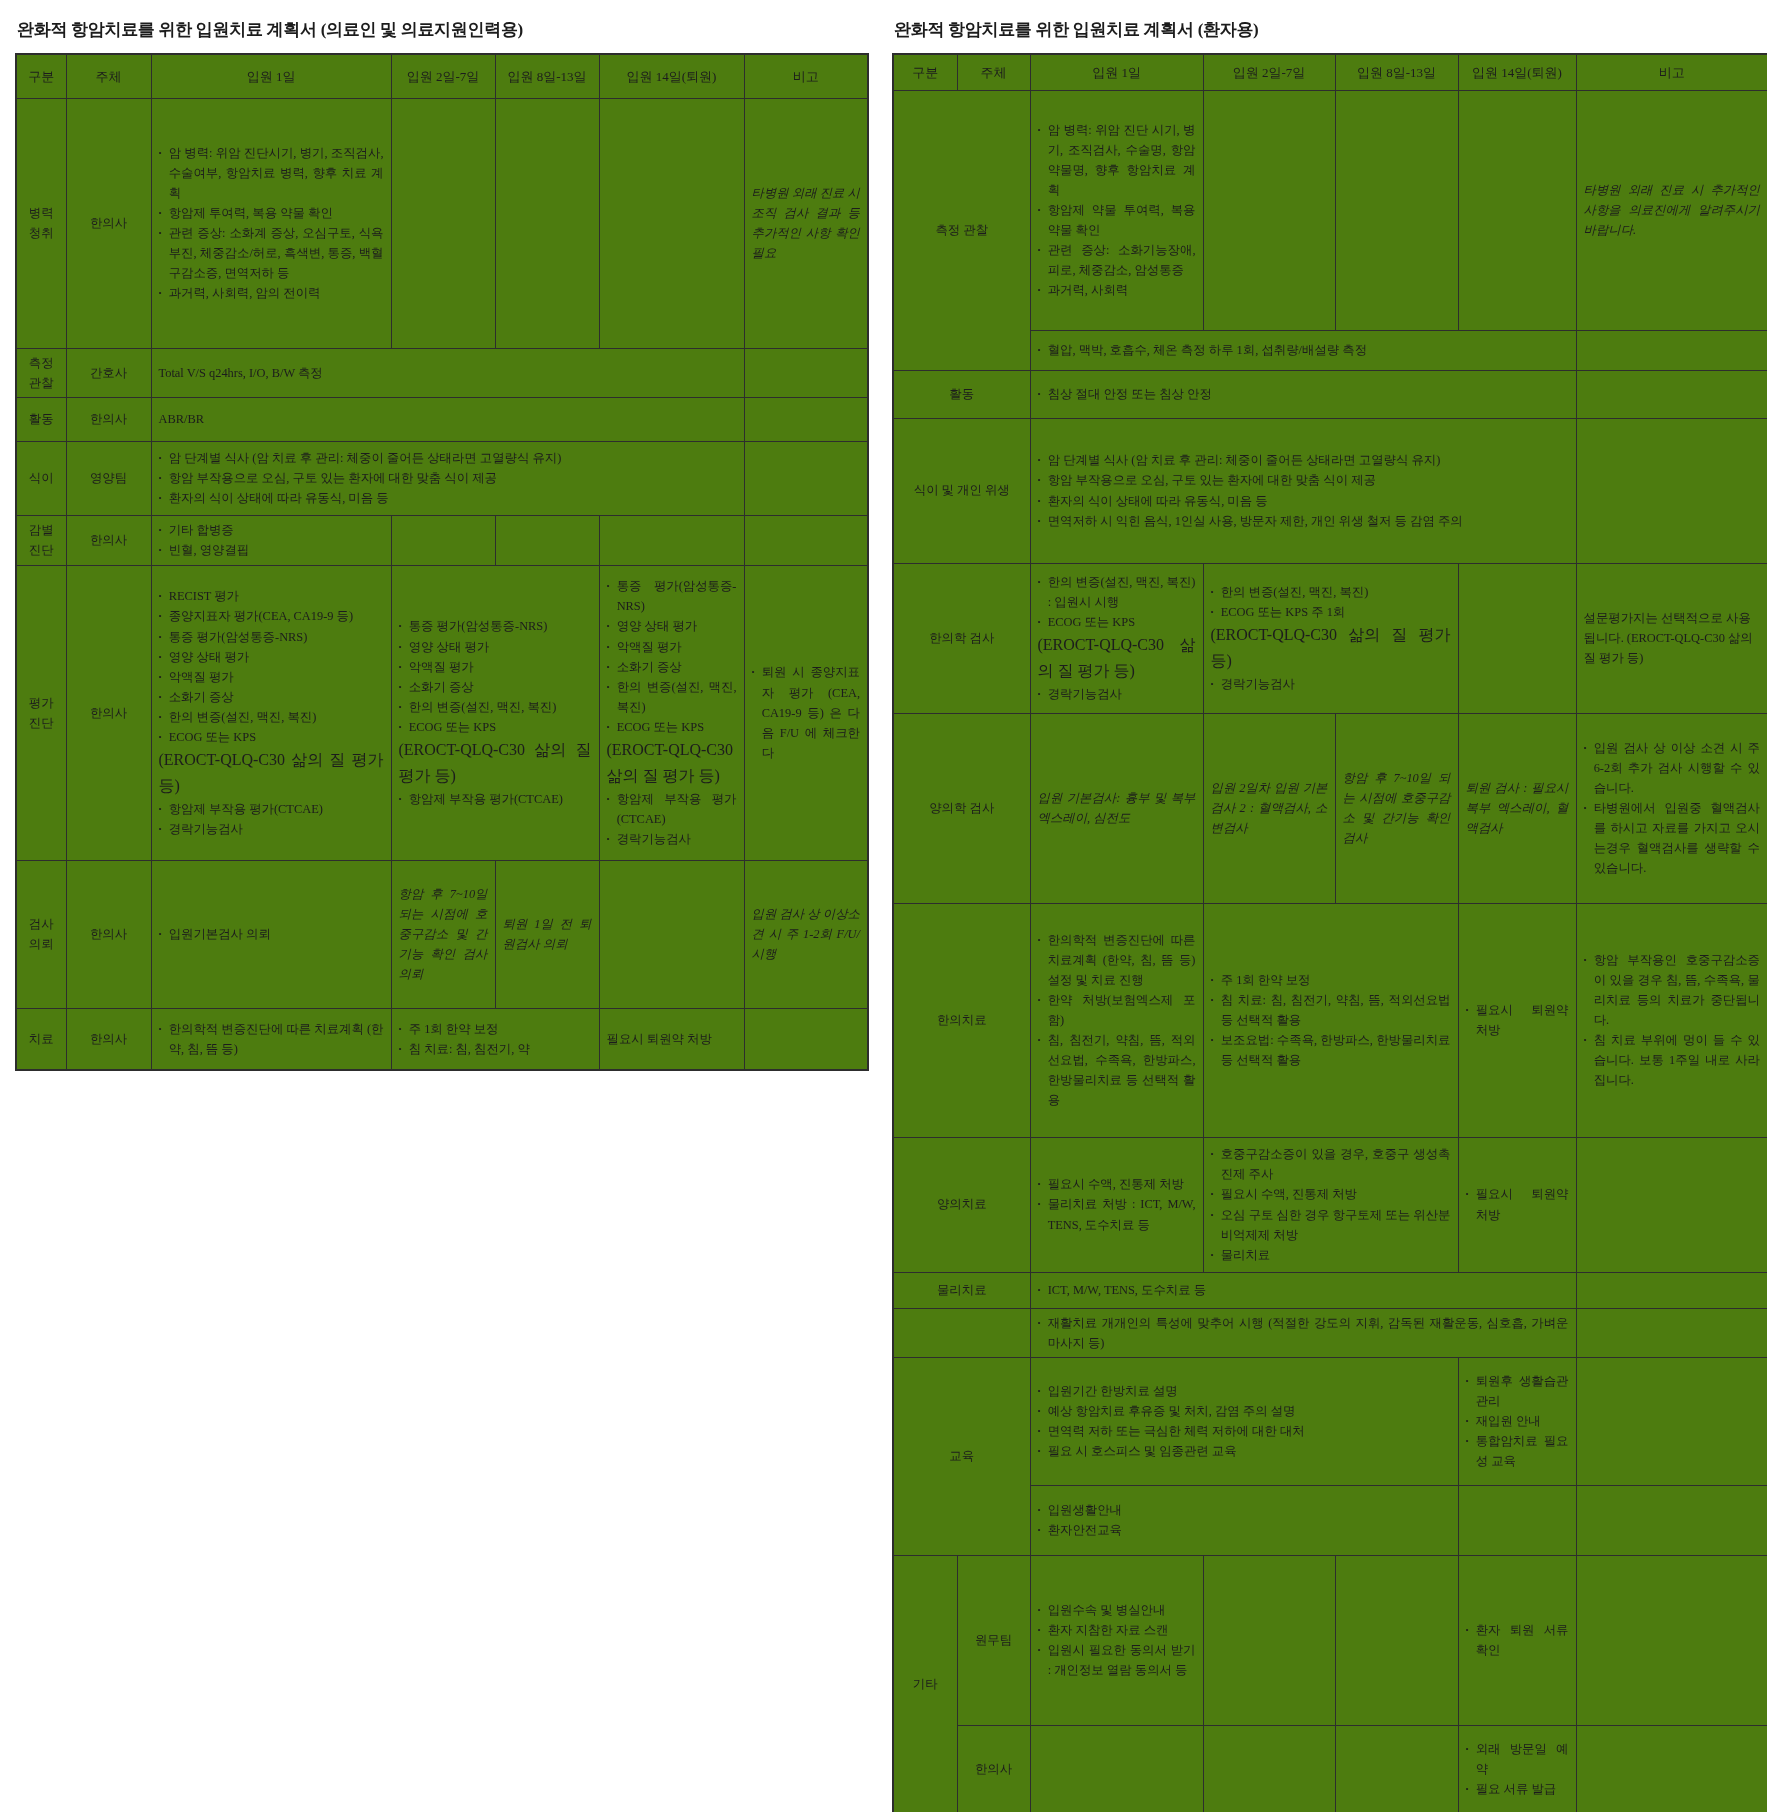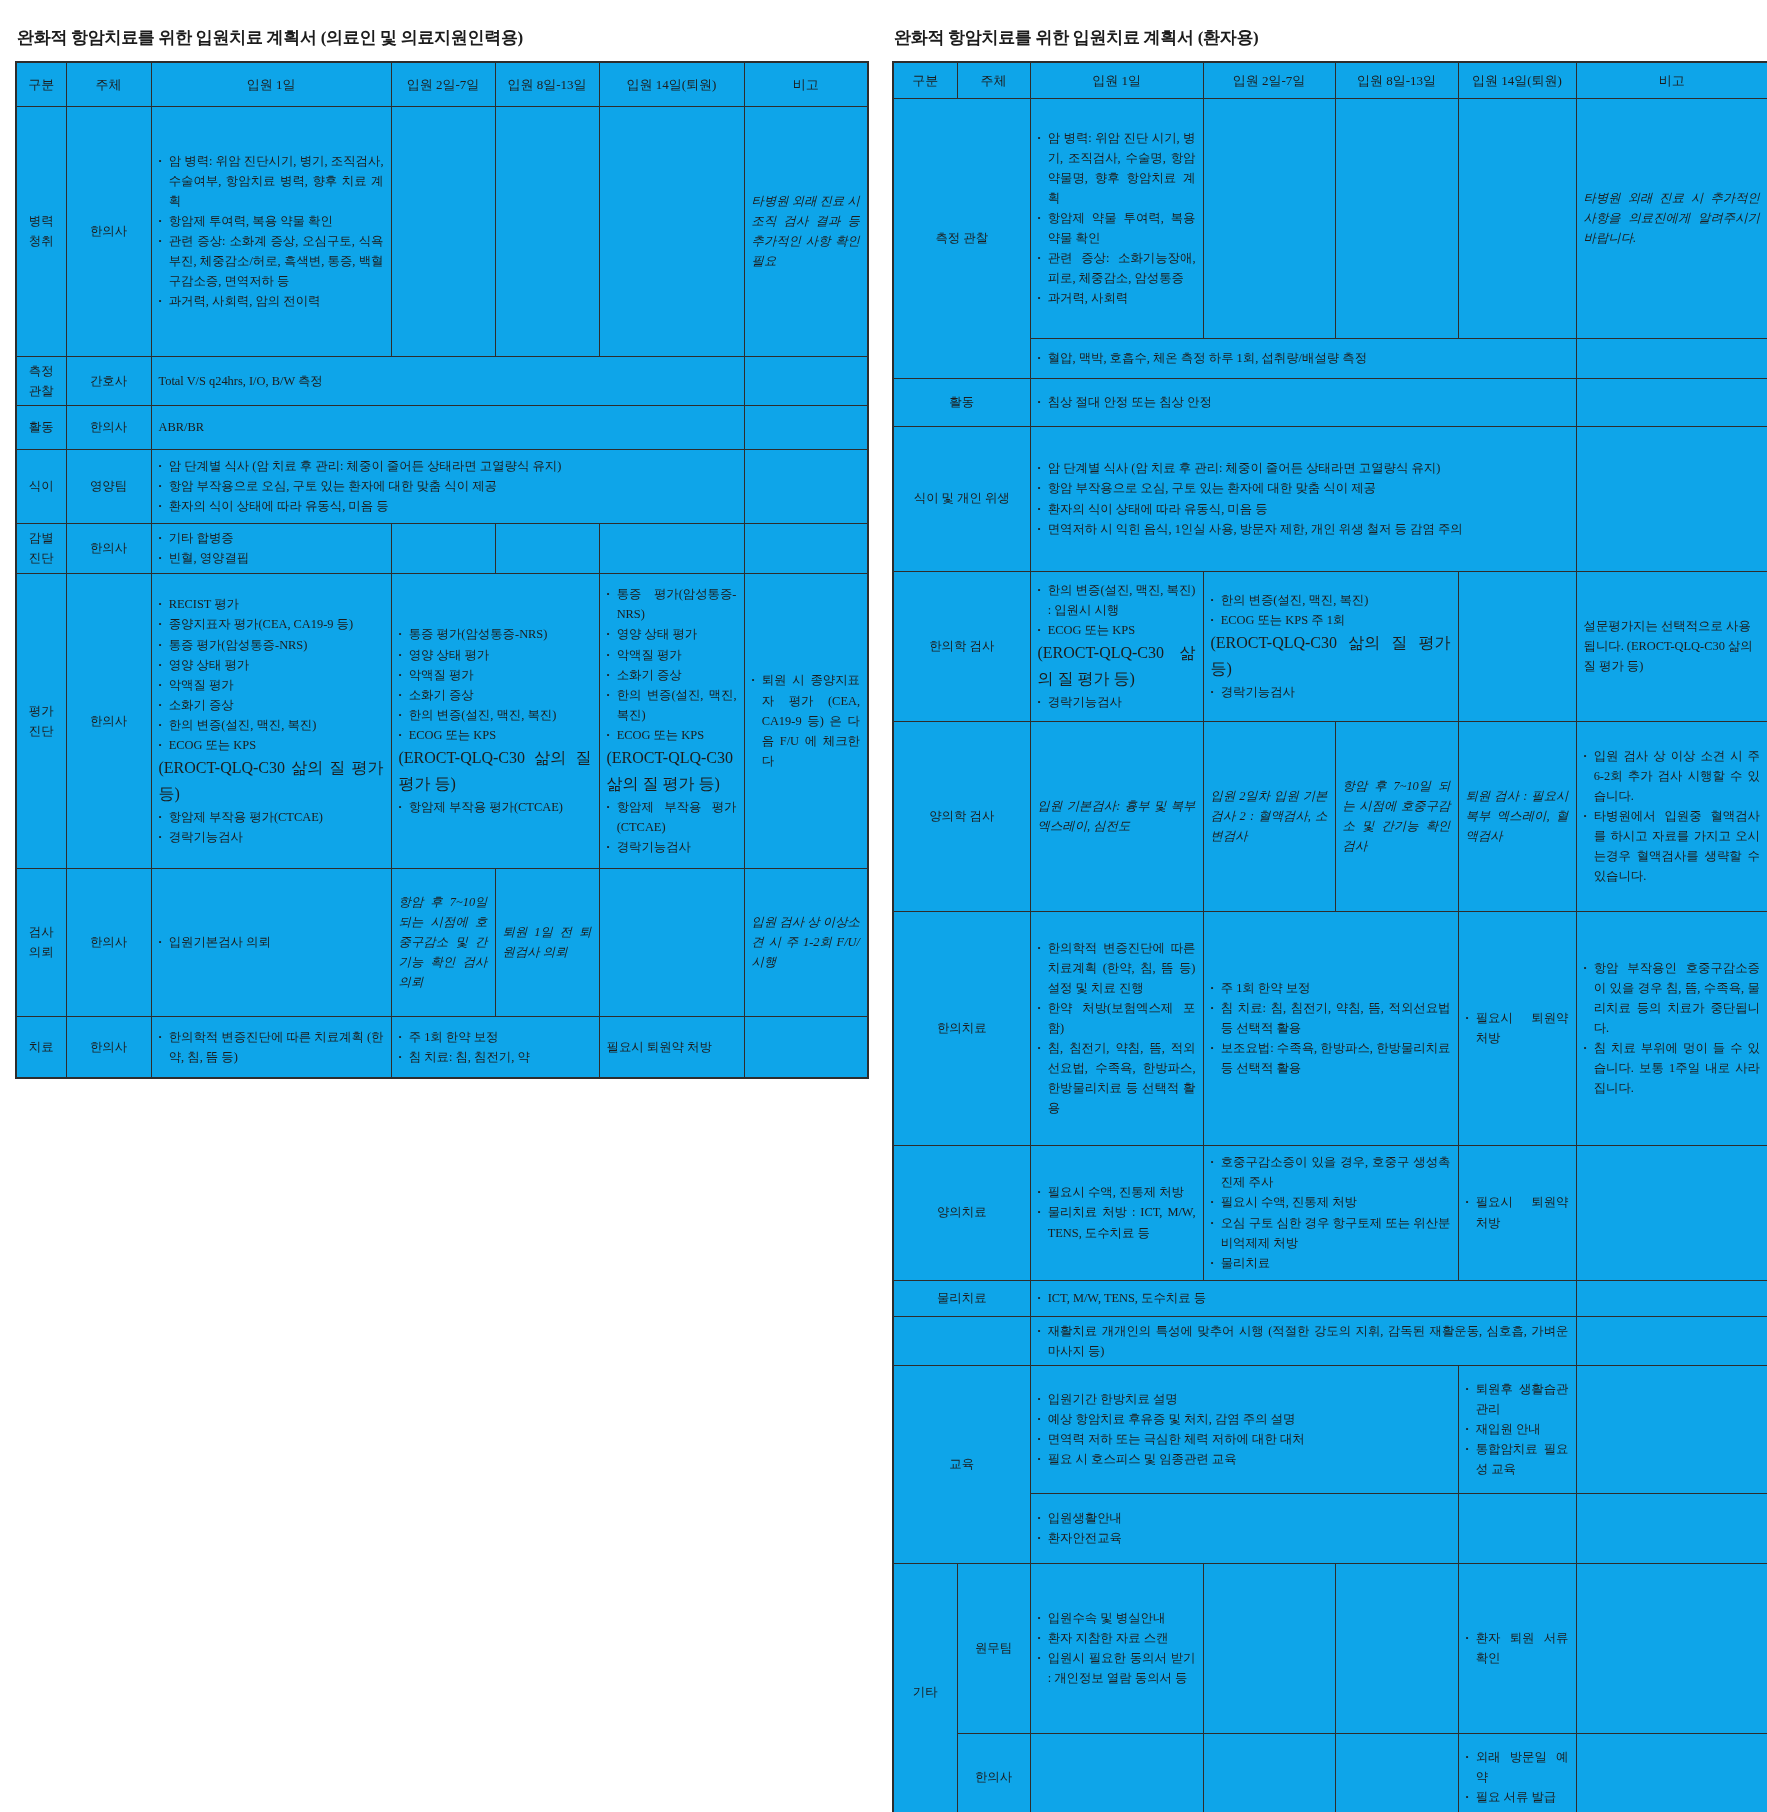--- a/index.html
+++ b/index.html
@@ -1,20 +1,20 @@
 <!DOCTYPE html>
 <html><head>
 <meta charset="utf-8">
 <style>
   html,body { margin:0; padding:0; background:#ffffff; }
   body { width:1767px; font-family:"Liberation Serif","DejaVu Serif",serif; color:#1c1c1c; }
   .page { position:relative; width:1767px; min-height:1812px; box-sizing:border-box; padding:10px 0 0 15px; }
   .tables { display:flex; align-items:flex-start; gap:23px; }
-  .tbl-title { font-weight:bold; font-size:17px; letter-spacing:-0.3px; margin:16px 0 12px 2px; white-space:nowrap; }
-  table { border-collapse:collapse; table-layout:fixed; border:2px solid #2d2d2d; background:#0ea5e9; }
+  .tbl-title { font-weight:bold; font-size:17px; letter-spacing:-0.3px; margin:8px 0 12px 2px; white-space:nowrap; }
+  table { border-collapse:collapse; table-layout:fixed; border:2px solid #2d2d2d; background:#4d7c0f; }
   .ltable { width:852px; }
   .rtable { width:875px; }
   th, td { border:1px solid #2d2d2d; padding:4px 7px; font-size:12.4px; line-height:1.62; vertical-align:middle; box-sizing:border-box; }
   th { font-weight:normal; text-align:center; font-size:13px; }
   .lbl { text-align:center; }
   .just { text-align:justify;font-style:italic; }
   .bi { display:flex; gap:7px; text-align:left; }
   .bm { flex:0 0 auto; font-size:9px; line-height:20px; }
   .bi.nb { font-size:16px; }
   .bt { flex:1 1 auto; text-align:justify; }

